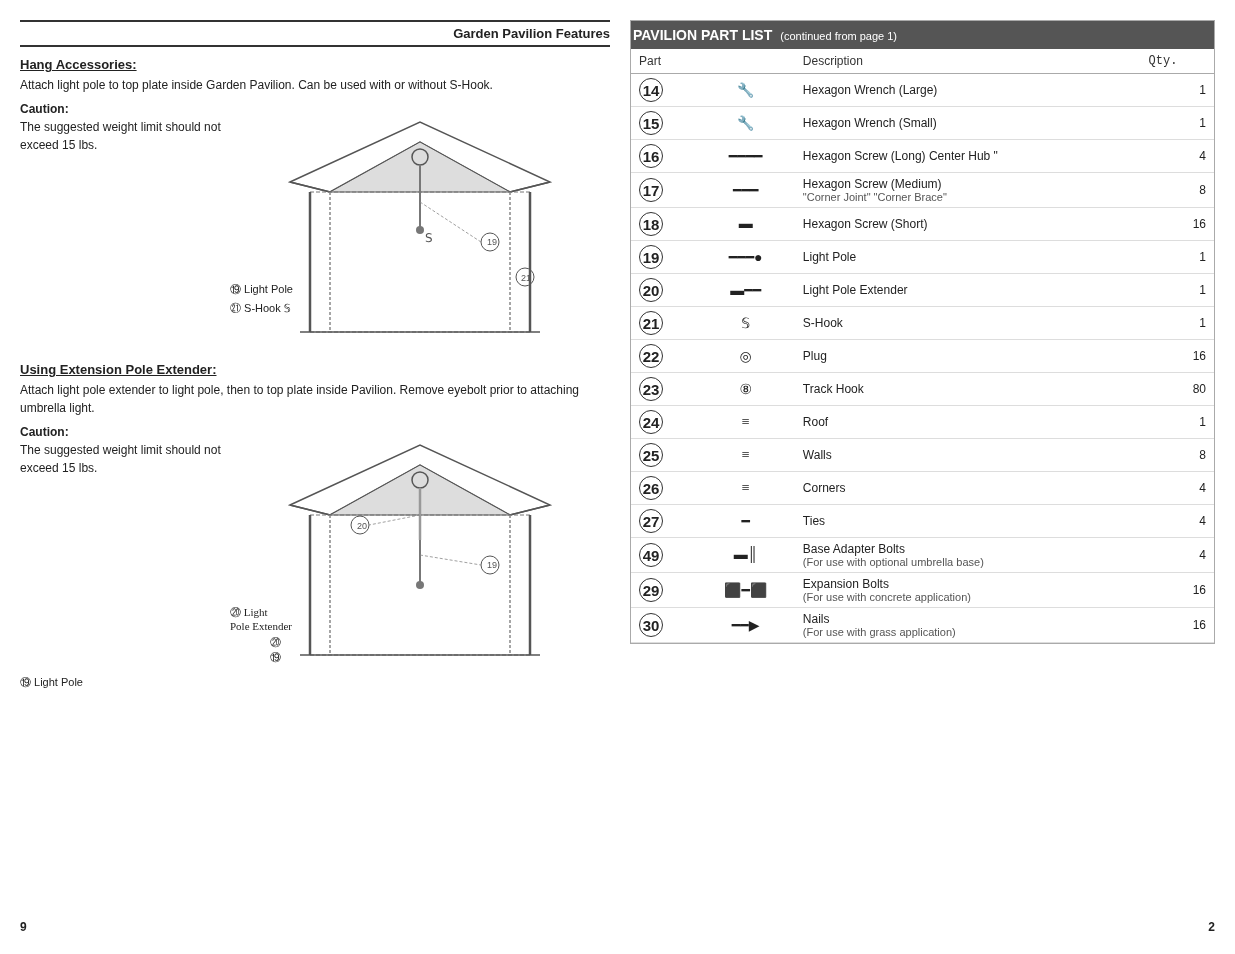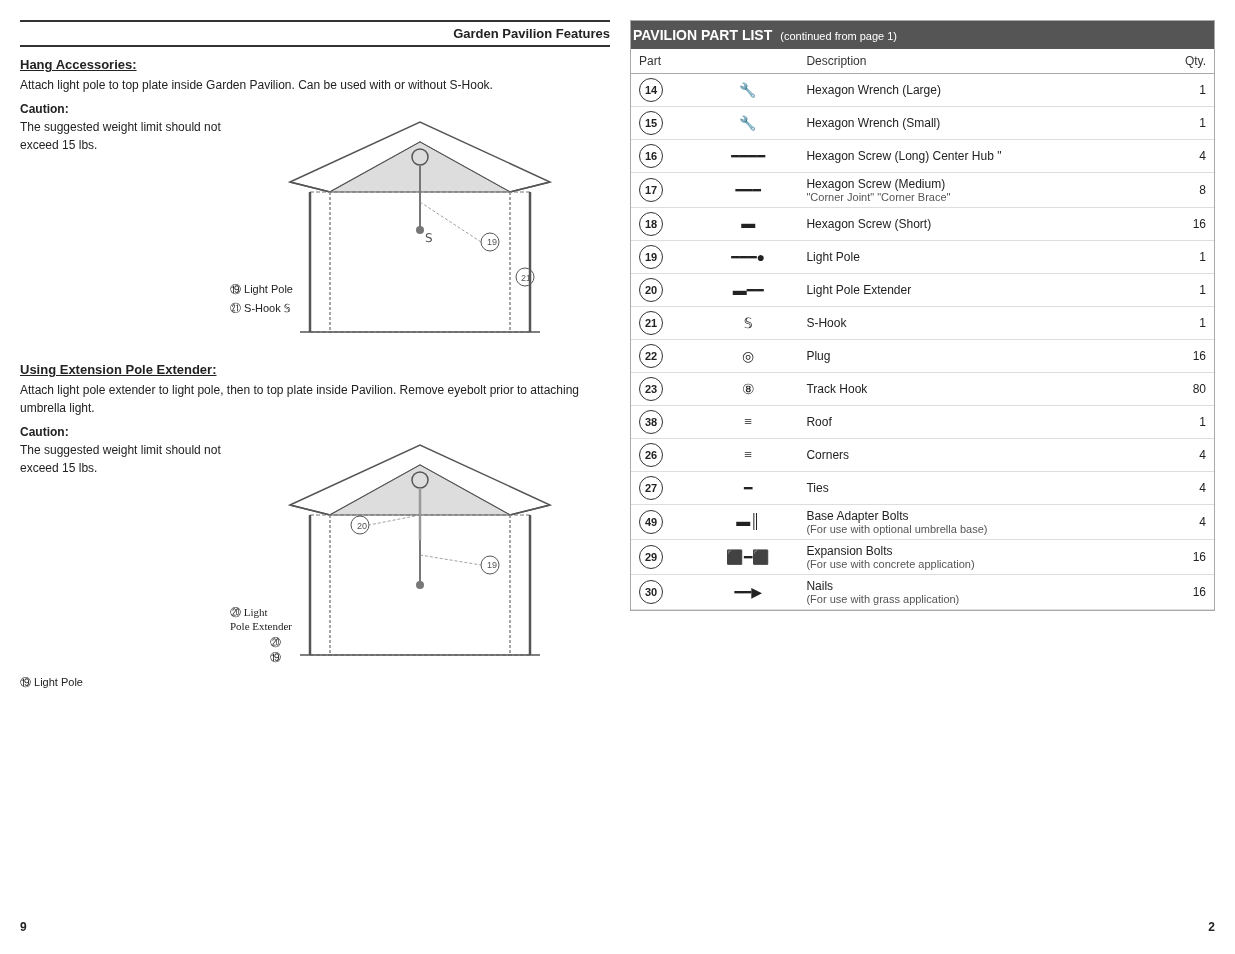--- a/index.html
+++ b/index.html
@@ -98,21 +98,22 @@
     thead tr th {
       border-bottom: 1.5px solid #aaa;
       padding: 5px 8px;
       text-align: left;
       font-size: 12px;
       font-weight: normal;
       color: #333;
     }
 
     thead tr th:last-child {
-      text-align: right;
+      text-align: left;
+      font-family: Liberation Mono, monospace;
     }
 
     tbody tr td {
       padding: 4px 8px;
       font-size: 12px;
       vertical-align: middle;
       border-bottom: 0.5px solid #ddd;
     }
 
     tbody tr td:last-child {
@@ -120,21 +121,21 @@
     }
 
     .part-num {
       display: inline-flex;
       align-items: center;
       justify-content: center;
       width: 24px;
       height: 24px;
       border: 1.5px solid #333;
       border-radius: 50%;
-      font-size: 11px;
+      font-size: 15px;
       font-weight: bold;
     }
 
     .desc-multi {
       font-size: 11px;
       color: #555;
     }
 
     .note-box {
       font-size: 12px;
@@ -380,24 +381,30 @@
             <td>Plug</td>
             <td>16</td>
           </tr>
           <tr>
             <td><span class="part-num">23</span></td>
             <td class="icon-cell" style="font-size: 14px; font-family: serif;">⑧</td>
             <td>Track Hook</td>
             <td>80</td>
           </tr>
           <tr>
-            <td><span class="part-num">38</span></td>
+            <td><span class="part-num">24</span></td>
             <td class="icon-cell" style="font-size: 14px; font-family: serif;">≡</td>
             <td>Roof</td>
             <td>1</td>
+          </tr>
+          <tr>
+            <td><span class="part-num">25</span></td>
+            <td class="icon-cell" style="font-size: 14px; font-family: serif;">≡</td>
+            <td>Walls</td>
+            <td>8</td>
           </tr>
           <tr>
             <td><span class="part-num">26</span></td>
             <td class="icon-cell" style="font-size: 14px; font-family: serif;">≡</td>
             <td>Corners</td>
             <td>4</td>
           </tr>
           <tr>
             <td><span class="part-num">27</span></td>
             <td class="icon-cell" style="font-size: 14px; font-family: serif;">━</td>

